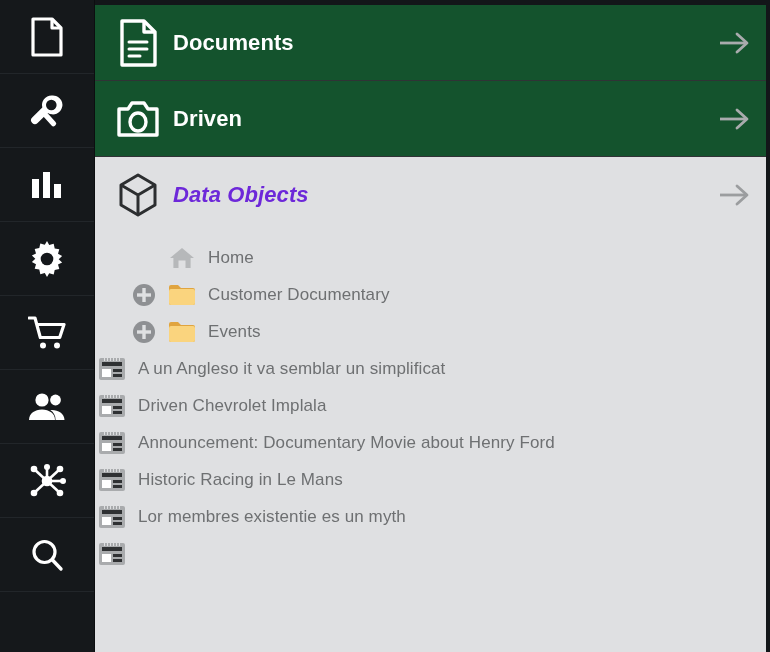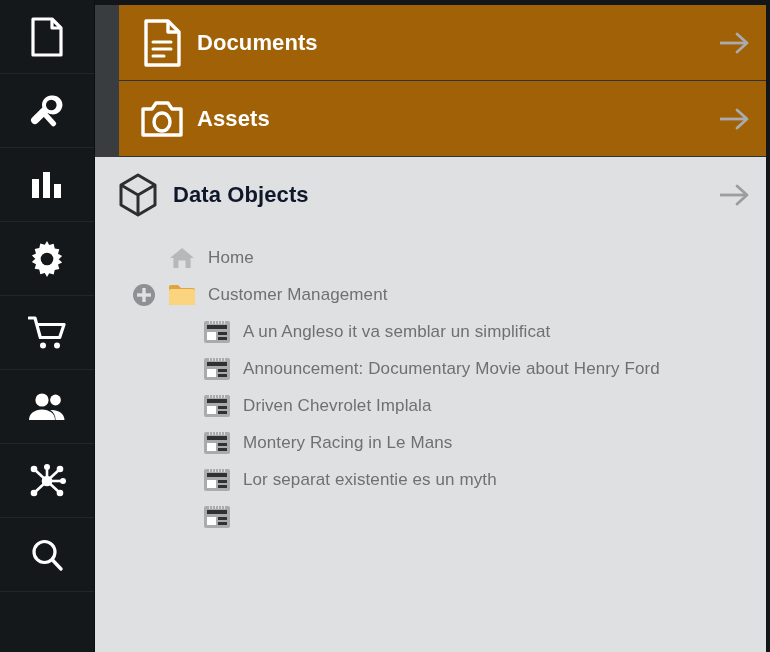--- a/index.html
+++ b/index.html
@@ -50,24 +50,23 @@
 
   
   .section-head {
     position: relative;
     display: flex;
     align-items: center;
     flex: 0 0 auto;
     cursor: pointer;
   }
   .section-head.dark {
-    background: #a16207;
+    background: #14532d;
     height: 76px;
     border-bottom: 1px solid #303336;
-    margin-left: 24px;
   }
   .section-head.light {
     background: #dfe0e2;
     height: 76px;
   }
   .sec-icon {
     width: 58px;
     margin-left: 14px;
     display: flex;
     align-items: center;
@@ -75,21 +74,21 @@
     flex: 0 0 58px;
   }
   .sec-title {
     font-size: 22px;
     font-weight: bold;
     letter-spacing: .1px;
     margin-left: 6px;
     white-space: nowrap;
   }
   .section-head.dark .sec-title { color: #ffffff; }
-  .section-head.light .sec-title { color: #0f172a; }
+  .section-head.light .sec-title { color: #6d28d9; font-style: italic; }
   .sec-arrow {
     margin-left: auto;
     margin-right: 16px;
     display: flex;
     align-items: center;
     cursor: pointer;
   }
 
   
   .tree {
@@ -119,21 +118,21 @@
     align-items: center;
     justify-content: center;
   }
   .node-label {
     font-size: 17px;
     color: #6e7072;
     margin-left: 9px;
     letter-spacing: .1px;
   }
   .indent-1 { padding-left: 28px; }
-  .indent-2 { padding-left: 105px; }
+  .indent-2 { }
 
   
   .objicon {
     width: 26px; height: 22px;
     background: #a9abad;
     border-radius: 2px;
     position: relative;
     display: block;
   }
   .objicon .topbar {
@@ -279,21 +278,21 @@
       </span>
     </div>
 
     <div class="section-head dark">
       <span class="sec-icon">
         <svg width="44" height="40" viewBox="0 0 44 40">
             <path d="M3 10h9l4-6h12l4 6h9v26H3z" fill="none" stroke="#fff" stroke-width="3.4" stroke-linejoin="round"></path>
             <ellipse cx="22" cy="23" rx="8" ry="9" fill="none" stroke="#fff" stroke-width="3.4"></ellipse>
           </svg>
       </span>
-      <span class="sec-title">Assets</span>
+      <span class="sec-title">Driven</span>
       <span class="sec-arrow">
         <svg width="32" height="28" viewBox="0 0 32 28">
             <line x1="2" y1="14" x2="28" y2="14" stroke="#a9abad" stroke-width="2.8"></line>
             <polyline points="19,5 29,14 19,23" fill="none" stroke="#a9abad" stroke-width="2.8" stroke-linecap="round" stroke-linejoin="round"></polyline>
           </svg>
       </span>
     </div>
 
     <div class="section-head light">
       <span class="sec-icon">
@@ -331,23 +330,39 @@
               <rect x="10.3" y="5" width="3.4" height="14" fill="#dfe0e2"></rect>
               <rect x="5" y="10.3" width="14" height="3.4" fill="#dfe0e2"></rect>
             </svg>
         </span>
         <span class="node-icon">
           <svg width="28" height="22" viewBox="0 0 28 22">
               <path d="M1 3a2 2 0 0 1 2-2h7l3 3h12a2 2 0 0 1 2 2v13a2 2 0 0 1-2 2H3a2 2 0 0 1-2-2z" fill="#e0a43f"></path>
               <path d="M1 7a2 2 0 0 1 2-2h22a2 2 0 0 1 2 2v12a2 2 0 0 1-2 2H3a2 2 0 0 1-2-2z" fill="#fad47e"></path>
             </svg>
         </span>
-        <span class="node-label">Customer Management</span>
-      </div>
-
+        <span class="node-label">Customer Documentary</span>
+      </div>
+
+      <div class="tree-row indent-1">
+        <span class="toggle-cell">
+          <svg width="24" height="24" viewBox="0 0 24 24">
+              <circle cx="12" cy="12" r="11" fill="#8e9093"></circle>
+              <rect x="10.3" y="5" width="3.4" height="14" fill="#dfe0e2"></rect>
+              <rect x="5" y="10.3" width="14" height="3.4" fill="#dfe0e2"></rect>
+            </svg>
+        </span>
+        <span class="node-icon">
+          <svg width="28" height="22" viewBox="0 0 28 22">
+              <path d="M1 3a2 2 0 0 1 2-2h7l3 3h12a2 2 0 0 1 2 2v13a2 2 0 0 1-2 2H3a2 2 0 0 1-2-2z" fill="#e0a43f"></path>
+              <path d="M1 7a2 2 0 0 1 2-2h22a2 2 0 0 1 2 2v12a2 2 0 0 1-2 2H3a2 2 0 0 1-2-2z" fill="#fad47e"></path>
+            </svg>
+        </span>
+        <span class="node-label">Events</span>
+      </div>
 
 
       <div class="tree-row indent-2">
         <span class="node-icon">
             <span class="objicon">
               <span class="notch"></span>
               <span class="topbar"></span>
               <span class="white"></span>
               <span class="b1"></span>
               <span class="b2"></span>
@@ -358,57 +373,57 @@
       <div class="tree-row indent-2">
         <span class="node-icon">
             <span class="objicon">
               <span class="notch"></span>
               <span class="topbar"></span>
               <span class="white"></span>
               <span class="b1"></span>
               <span class="b2"></span>
             </span>
           </span>
+        <span class="node-label">Driven Chevrolet Implala</span>
+      </div>
+      <div class="tree-row indent-2">
+        <span class="node-icon">
+            <span class="objicon">
+              <span class="notch"></span>
+              <span class="topbar"></span>
+              <span class="white"></span>
+              <span class="b1"></span>
+              <span class="b2"></span>
+            </span>
+          </span>
         <span class="node-label">Announcement: Documentary Movie about Henry Ford</span>
       </div>
       <div class="tree-row indent-2">
         <span class="node-icon">
             <span class="objicon">
               <span class="notch"></span>
               <span class="topbar"></span>
               <span class="white"></span>
               <span class="b1"></span>
               <span class="b2"></span>
             </span>
           </span>
-        <span class="node-label">Driven Chevrolet Implala</span>
-      </div>
-      <div class="tree-row indent-2">
-        <span class="node-icon">
-            <span class="objicon">
-              <span class="notch"></span>
-              <span class="topbar"></span>
-              <span class="white"></span>
-              <span class="b1"></span>
-              <span class="b2"></span>
-            </span>
-          </span>
-        <span class="node-label">Montery Racing in Le Mans</span>
-      </div>
-      <div class="tree-row indent-2">
-        <span class="node-icon">
-            <span class="objicon">
-              <span class="notch"></span>
-              <span class="topbar"></span>
-              <span class="white"></span>
-              <span class="b1"></span>
-              <span class="b2"></span>
-            </span>
-          </span>
-        <span class="node-label">Lor separat existentie es un myth</span>
+        <span class="node-label">Historic Racing in Le Mans</span>
+      </div>
+      <div class="tree-row indent-2">
+        <span class="node-icon">
+            <span class="objicon">
+              <span class="notch"></span>
+              <span class="topbar"></span>
+              <span class="white"></span>
+              <span class="b1"></span>
+              <span class="b2"></span>
+            </span>
+          </span>
+        <span class="node-label">Lor membres existentie es un myth</span>
       </div>
       <div class="tree-row indent-2">
         <span class="node-icon">
             <span class="objicon">
               <span class="notch"></span>
               <span class="topbar"></span>
               <span class="white"></span>
               <span class="b1"></span>
               <span class="b2"></span>
             </span>

